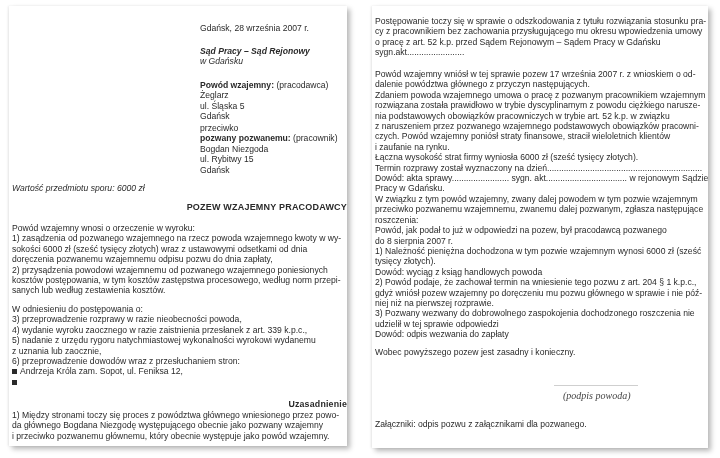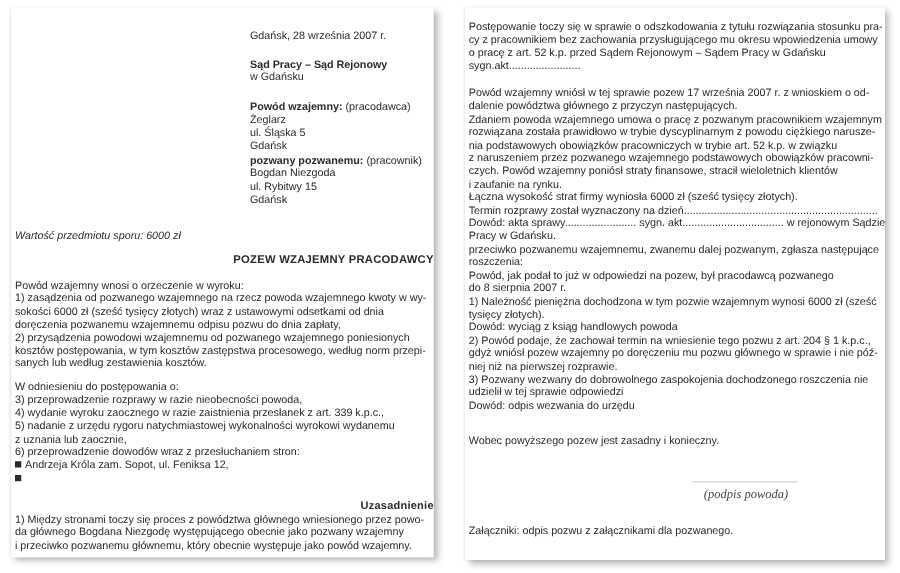--- a/index.html
+++ b/index.html
@@ -23,33 +23,34 @@
   .sigline { position:absolute; border-top:1px solid #cfcfcf; }
   .sig { font-family:"Liberation Serif", serif; font-style:italic; font-size:10px; color:#444; position:absolute; }
   .bullet { display:inline-block; width:5px; height:5px; background:#2a2a2a; margin-right:3px; vertical-align:0px; }
 </style>
 </head>
 <body>
 
 <div class="page" id="page-left">
   <div class="txt" style="left:191px; top:17px;">Gdańsk, 28 września 2007 r.</div>
 
-  <div class="block" style="left:191px; top:40px;">
+  <div class="block" style="left:191px; top:40px;font-style:italic;">
     <div><b>Sąd Pracy – Sąd Rejonowy</b></div>
     <div>w Gdańsku</div>
   </div>
 
   <div class="block" style="left:191px; top:74px;">
     <div><b>Powód wzajemny:</b><span> (pracodawca)</span></div>
     <div>Żeglarz</div>
     <div>ul. Śląska 5</div>
     <div>Gdańsk</div>
   </div>
 
   <div class="block" style="left:191px; top:117px;">
+    <div>przeciwko</div>
     <div><b>pozwany pozwanemu:</b><span> (pracownik)</span></div>
     <div>Bogdan Niezgoda</div>
     <div>ul. Rybitwy 15</div>
     <div>Gdańsk</div>
   </div>
 
   <div class="txt" style="left:3px; top:177px;font-style:italic;">Wartość przedmiotu sporu: 6000 zł</div>
 
   <div class="center title" style="left:0; width:338px; top:196px;">POZEW WZAJEMNY PRACODAWCY</div>
 
@@ -97,33 +98,34 @@
     <div>Zdaniem powoda wzajemnego umowa o pracę z pozwanym pracownikiem wzajemnym</div>
     <div>rozwiązana została prawidłowo w trybie dyscyplinarnym z powodu ciężkiego narusze-</div>
     <div>nia podstawowych obowiązków pracowniczych w trybie art. 52 k.p. w związku</div>
     <div>z naruszeniem przez pozwanego wzajemnego podstawowych obowiązków pracowni-</div>
     <div>czych. Powód wzajemny poniósł straty finansowe, stracił wieloletnich klientów</div>
     <div>i zaufanie na rynku.</div>
     <div>Łączna wysokość strat firmy wyniosła 6000 zł (sześć tysięcy złotych).</div>
     <div>Termin rozprawy został wyznaczony na dzień.................................................................</div>
     <div>Dowód: akta sprawy........................ sygn. akt.................................. w rejonowym Sądzie</div>
     <div>Pracy w Gdańsku.</div>
+    <div>W związku z tym powód wzajemny, zwany dalej powodem w tym pozwie wzajemnym</div>
     <div>przeciwko pozwanemu wzajemnemu, zwanemu dalej pozwanym, zgłasza następujące</div>
     <div>roszczenia:</div>
     <div>Powód, jak podał to już w odpowiedzi na pozew, był pracodawcą pozwanego</div>
     <div>do 8 sierpnia 2007 r.</div>
     <div>1) Należność pieniężna dochodzona w tym pozwie wzajemnym wynosi 6000 zł (sześć</div>
     <div>tysięcy złotych).</div>
     <div>Dowód: wyciąg z ksiąg handlowych powoda</div>
     <div>2) Powód podaje, że zachował termin na wniesienie tego pozwu z art. 204 § 1 k.p.c.,</div>
     <div>gdyż wniósł pozew wzajemny po doręczeniu mu pozwu głównego w sprawie i nie póź-</div>
     <div>niej niż na pierwszej rozprawie.</div>
     <div>3) Pozwany wezwany do dobrowolnego zaspokojenia dochodzonego roszczenia nie</div>
     <div>udzielił w tej sprawie odpowiedzi</div>
-    <div>Dowód: odpis wezwania do urzędu</div>
+    <div>Dowód: odpis wezwania do zapłaty</div>
   </div>
 
   <div class="txt" style="left:3px; top:341px;">Wobec powyższego pozew jest zasadny i konieczny.</div>
 
   <div class="sigline" style="left:182px; top:379px; width:84px;"></div>
   <div class="sig" style="left:191px; top:384px;">(podpis powoda)</div>
 
   <div class="txt" style="left:3px; top:413px;">Załączniki: odpis pozwu z załącznikami dla pozwanego.</div>
 </div>
 

